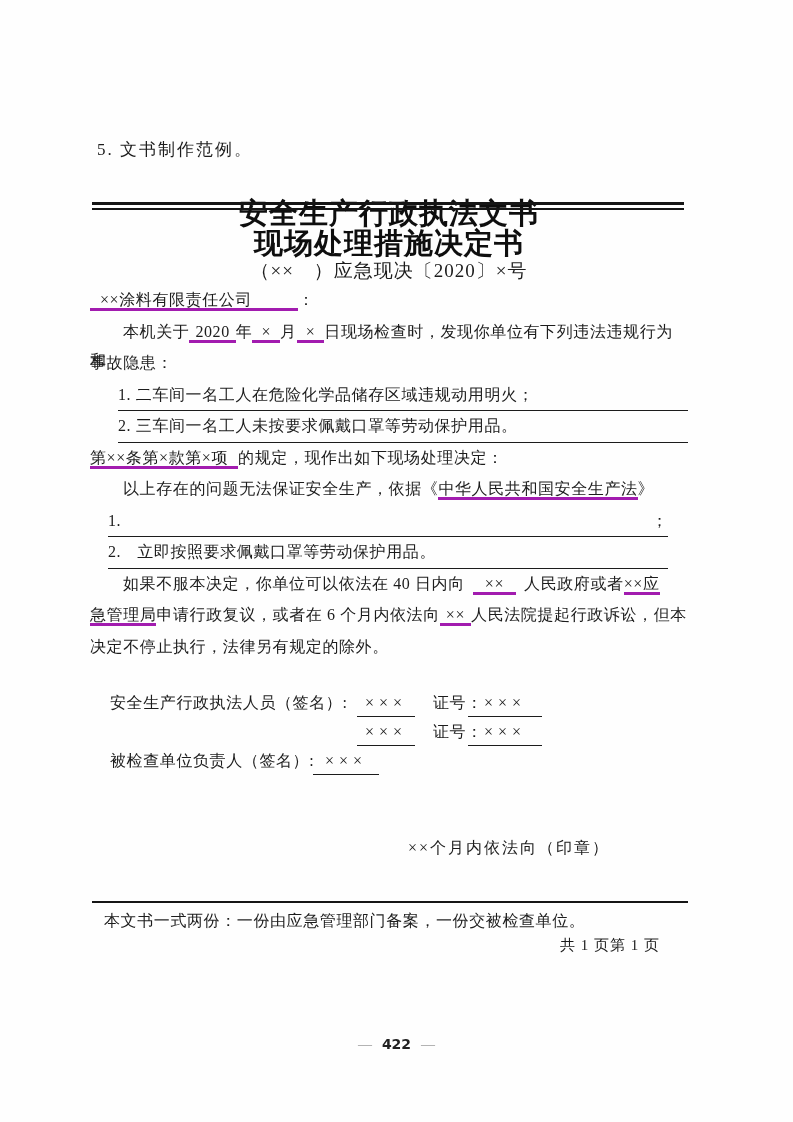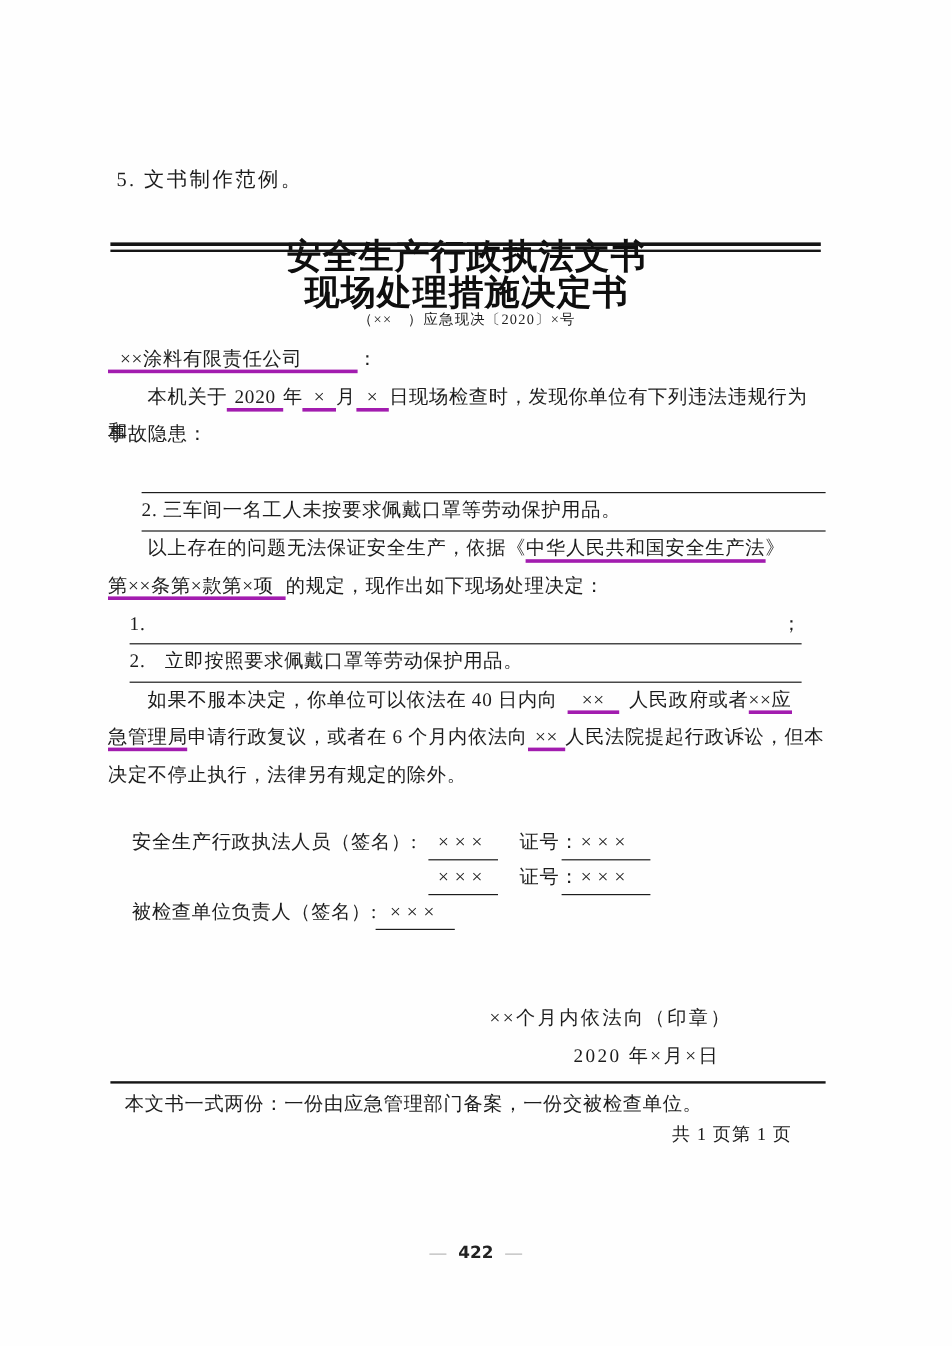--- a/index.html
+++ b/index.html
@@ -29,21 +29,21 @@
   .title1 { top:164px;margin-top:30px; }
   .title2 { top:224px;font-family:Liberation Serif, serif; }
   .rule-double {
     top:202px; left:92px; width:592px;
     height:3px;
     border-top:3px solid #151515;
     border-bottom:2px solid #151515;
   }
   .doc-number {
     top:258px; left:90px; width:598px;
-    text-align:center; font-size:12px; letter-spacing:1px;
+    text-align:center; font-size:19px; letter-spacing:1px;
   }
 
   
   .body-flow { top:285px; left:90px; width:598px; }
   .ln { height:31.5px; line-height:29px; font-size:16px; letter-spacing:0.6px; }
   .indent { text-indent:33px; }
   .u { border-bottom:3px solid #a21caf; }
   .addressee-u { padding-left:10px; padding-right:46px; }
   .pad6 { padding:0 6px; }
   .pad9 { padding:0 9px; }
@@ -99,35 +99,36 @@
 
     <div class="ln"><span class="u addressee-u">××涂料有限责任公司</span><span>：</span></div>
 
     <div class="ln indent"><span>本机关于</span><span class="u pad6">2020</span><span>年</span><span class="u pad9">×</span><span>月</span><span class="u pad9">×</span><span>日现场检查时，发现你单位有下列违法违规行为和</span></div>
 
     <div class="ln">事故隐患：</div>
 
     <div class="ln full">
         <span class="sp28"></span>
         <span class="ulwrap">
+          <span>1. 二车间一名工人在危险化学品储存区域违规动用明火；</span>
           <span class="grow"></span>
         </span>
       </div>
 
     <div class="ln full">
         <span class="sp28"></span>
         <span class="ulwrap">
           <span>2. 三车间一名工人未按要求佩戴口罩等劳动保护用品。</span>
           <span class="grow"></span>
         </span>
       </div>
 
+    <div class="ln"><span class="u articles">第××条第×款第×项</span><span>的规定，现作出如下现场处理决定：</span></div>
+
     <div class="ln indent"><span>以上存在的问题无法保证安全生产，依据《</span><span class="u">中华人民共和国安全生产法</span><span>》</span></div>
-
-    <div class="ln"><span class="u articles">第××条第×款第×项</span><span>的规定，现作出如下现场处理决定：</span></div>
 
     <div class="ln full">
         <span class="sp18"></span>
         <span class="ulwrap">
           <span>1.</span>
           <span class="gap16"></span>
           <span class="grow"></span>
           <span>；</span>
         </span>
         <span class="sp20"></span>
@@ -165,21 +166,20 @@
       <span class="abs" style="left:343px">证号：</span>
       <span class="abs blank" style="left:378px;width:74px">×××</span>
     </div>
     <div class="sig-row">
       <span class="abs" style="left:20px">被检查单位负责人（签名）:</span>
       <span class="abs blank" style="left:223px;width:66px">×××</span>
     </div>
   </div>
 
   <div class="abs stamp-line">××个月内依法向（印章）</div>
-  <div class="abs date-line">2020 年×月×日</div>
 
   <div class="abs rule-single"></div>
   <div class="abs footer-note">本文书一式两份：一份由应急管理部门备案，一份交被检查单位。</div>
   <div class="abs pages-line">
     <span>共 1 页</span><span class="pg2">第 1 页</span>
   </div>
 
   <div class="abs page-number">
     <span class="dash">—</span><span class="num">422</span><span class="dash">—</span>
   </div>

